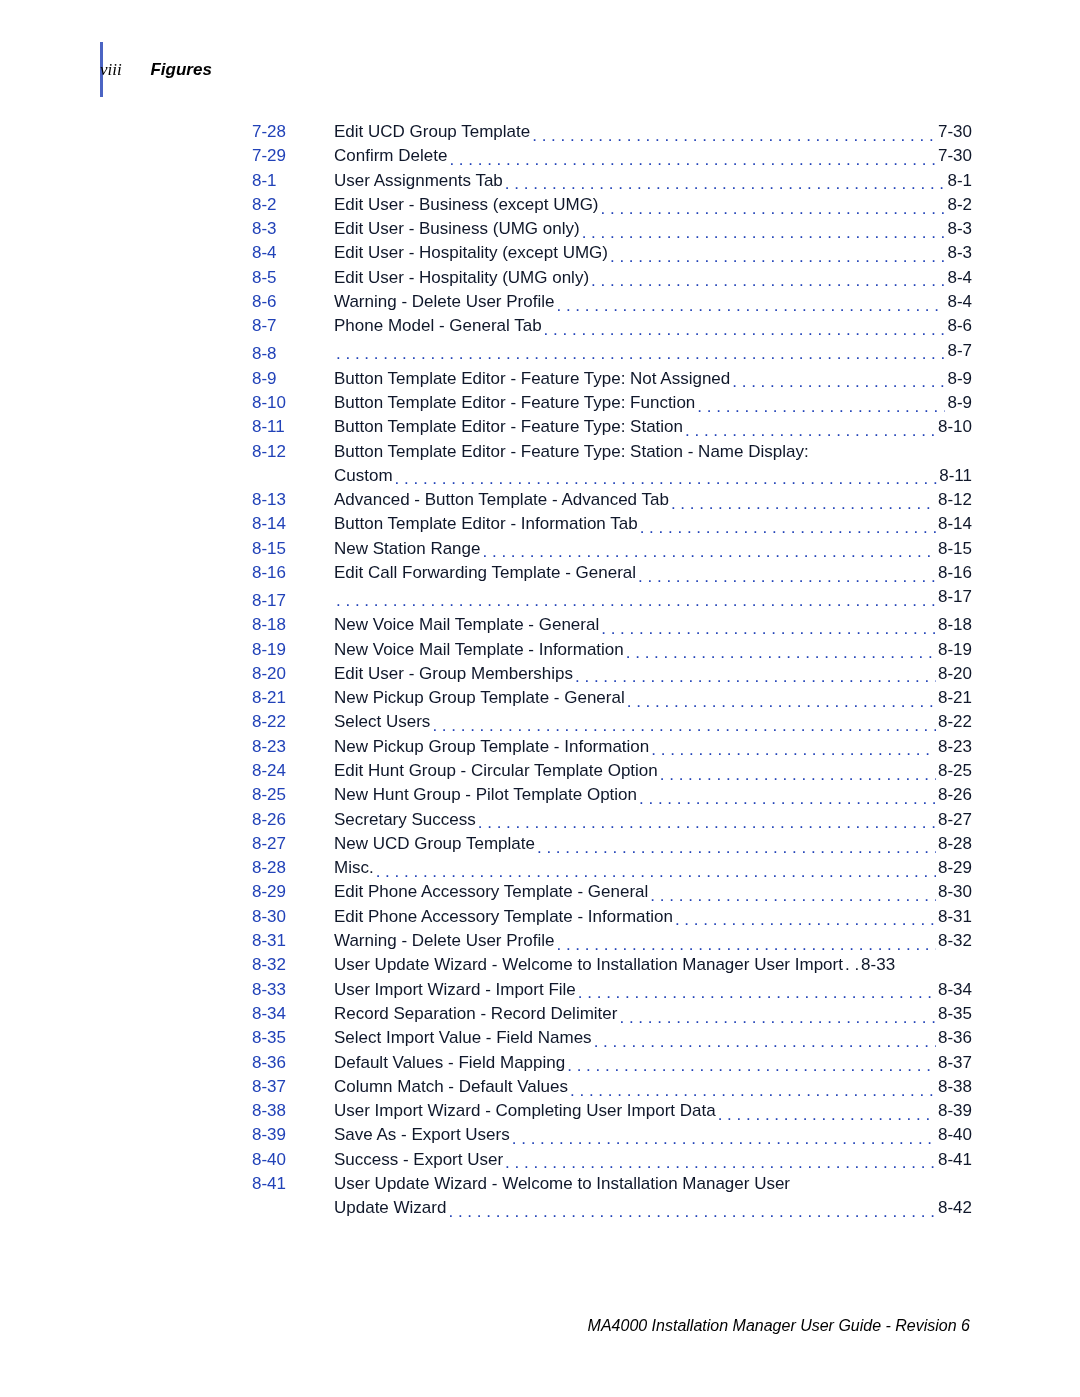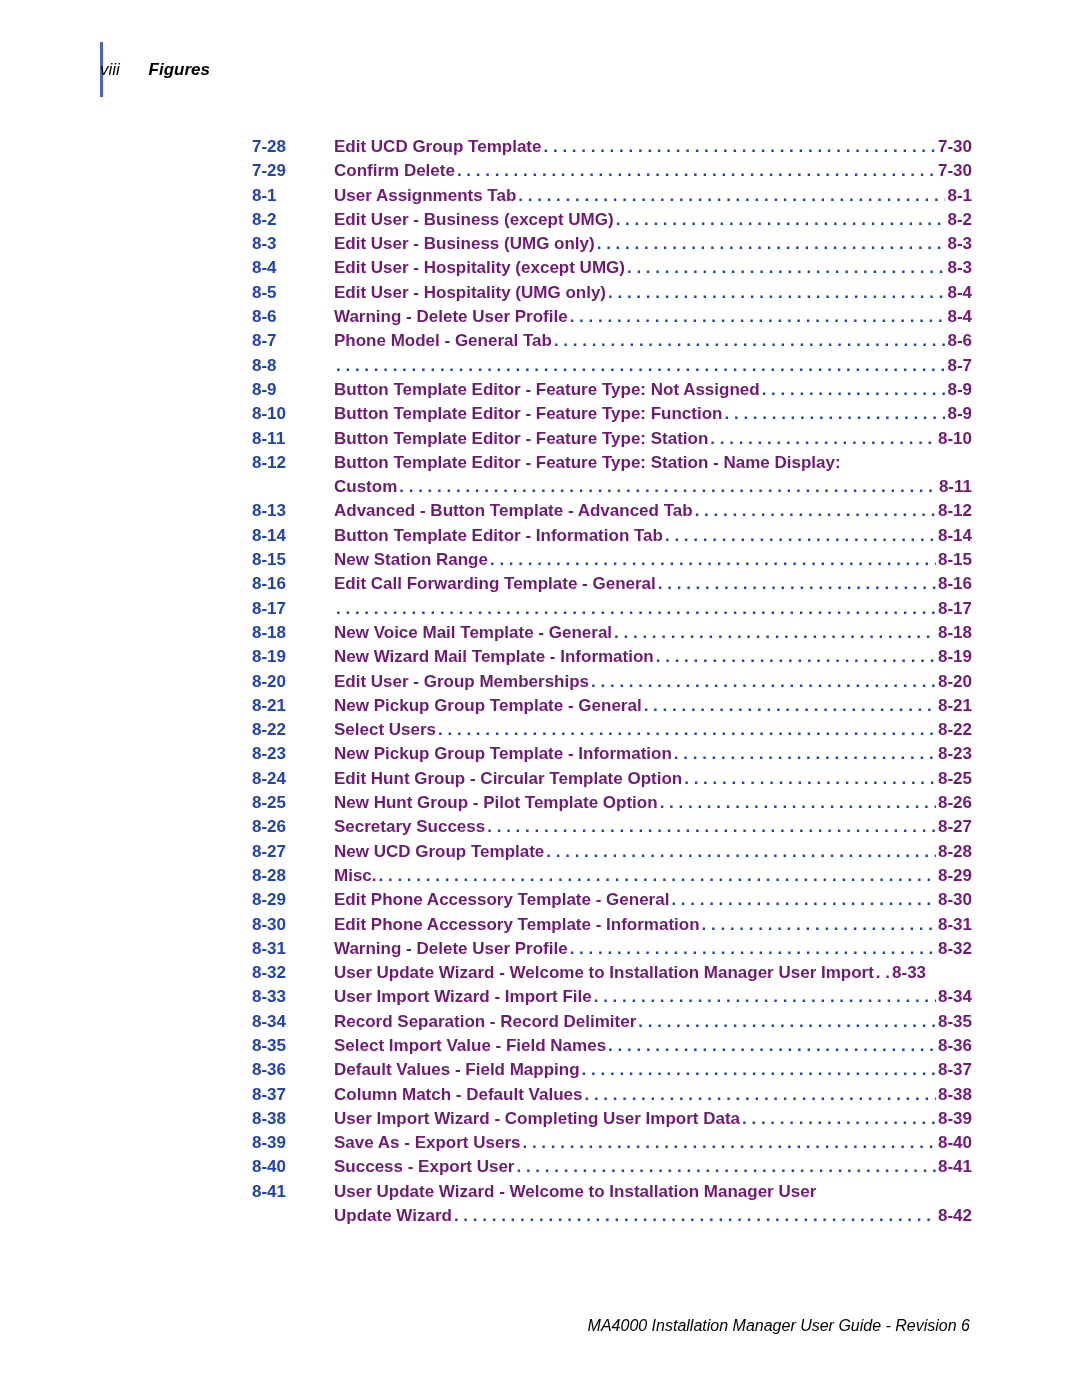--- a/index.html
+++ b/index.html
@@ -22,55 +22,54 @@
     left: 100px;
     top: 60px;
     width: 870px;
     height: 50px;
   }
   .header-line {
     font-style: italic;
     color: #000;
     font-size: 17px;
   }
-  .header-pagenum { font-weight: normal; margin-right: 24px; }
+  .header-pagenum { font-weight: normal; margin-right: 24px; font-family: Liberation Serif, serif; }
   .header-title { font-weight: bold; }
   .vbar {
     position: absolute;
     left: 100px;
     top: 42px;
     width: 3px;
     height: 55px;
     background: #4b64c3;
   }
   .toc {
     position: absolute;
     left: 252px;
-    top: 135px;
+    top: 120px;
     width: 720px;
-    font-weight: bold;
   }
   .toc-row {
     display: flex;
     align-items: baseline;
     margin: 0;
     padding: 0;
     line-height: 1.43;
     font-size: 17px;
   }
   .fignum {
     flex: 0 0 82px;
     color: #2142b8;
     white-space: nowrap;
   }
   .entry {
     flex: 1 1 auto;
-    color: #701a75;
+    color: #0f172a;
     display: flex;
-    align-items: flex-start;
+    align-items: center;
     min-width: 0;
     white-space: nowrap;
   }
   .entry .title {
     white-space: nowrap;
   }
   .entry .leaders {
     flex: 1 1 auto;
     overflow: hidden;
     position: relative;
@@ -278,21 +277,21 @@
         <span class="fignum">8-18</span>
         <a href="#" class="entry">
           <span class="title">New Voice Mail Template - General</span>
           <span class="leaders"></span>
           <span class="pg">8-18</span>
         </a>
       </div>
       <div class="toc-row">
         <span class="fignum">8-19</span>
         <a href="#" class="entry">
-          <span class="title">New Wizard Mail Template - Information</span>
+          <span class="title">New Voice Mail Template - Information</span>
           <span class="leaders"></span>
           <span class="pg">8-19</span>
         </a>
       </div>
       <div class="toc-row">
         <span class="fignum">8-20</span>
         <a href="#" class="entry">
           <span class="title">Edit User - Group Memberships</span>
           <span class="leaders"></span>
           <span class="pg">8-20</span>

